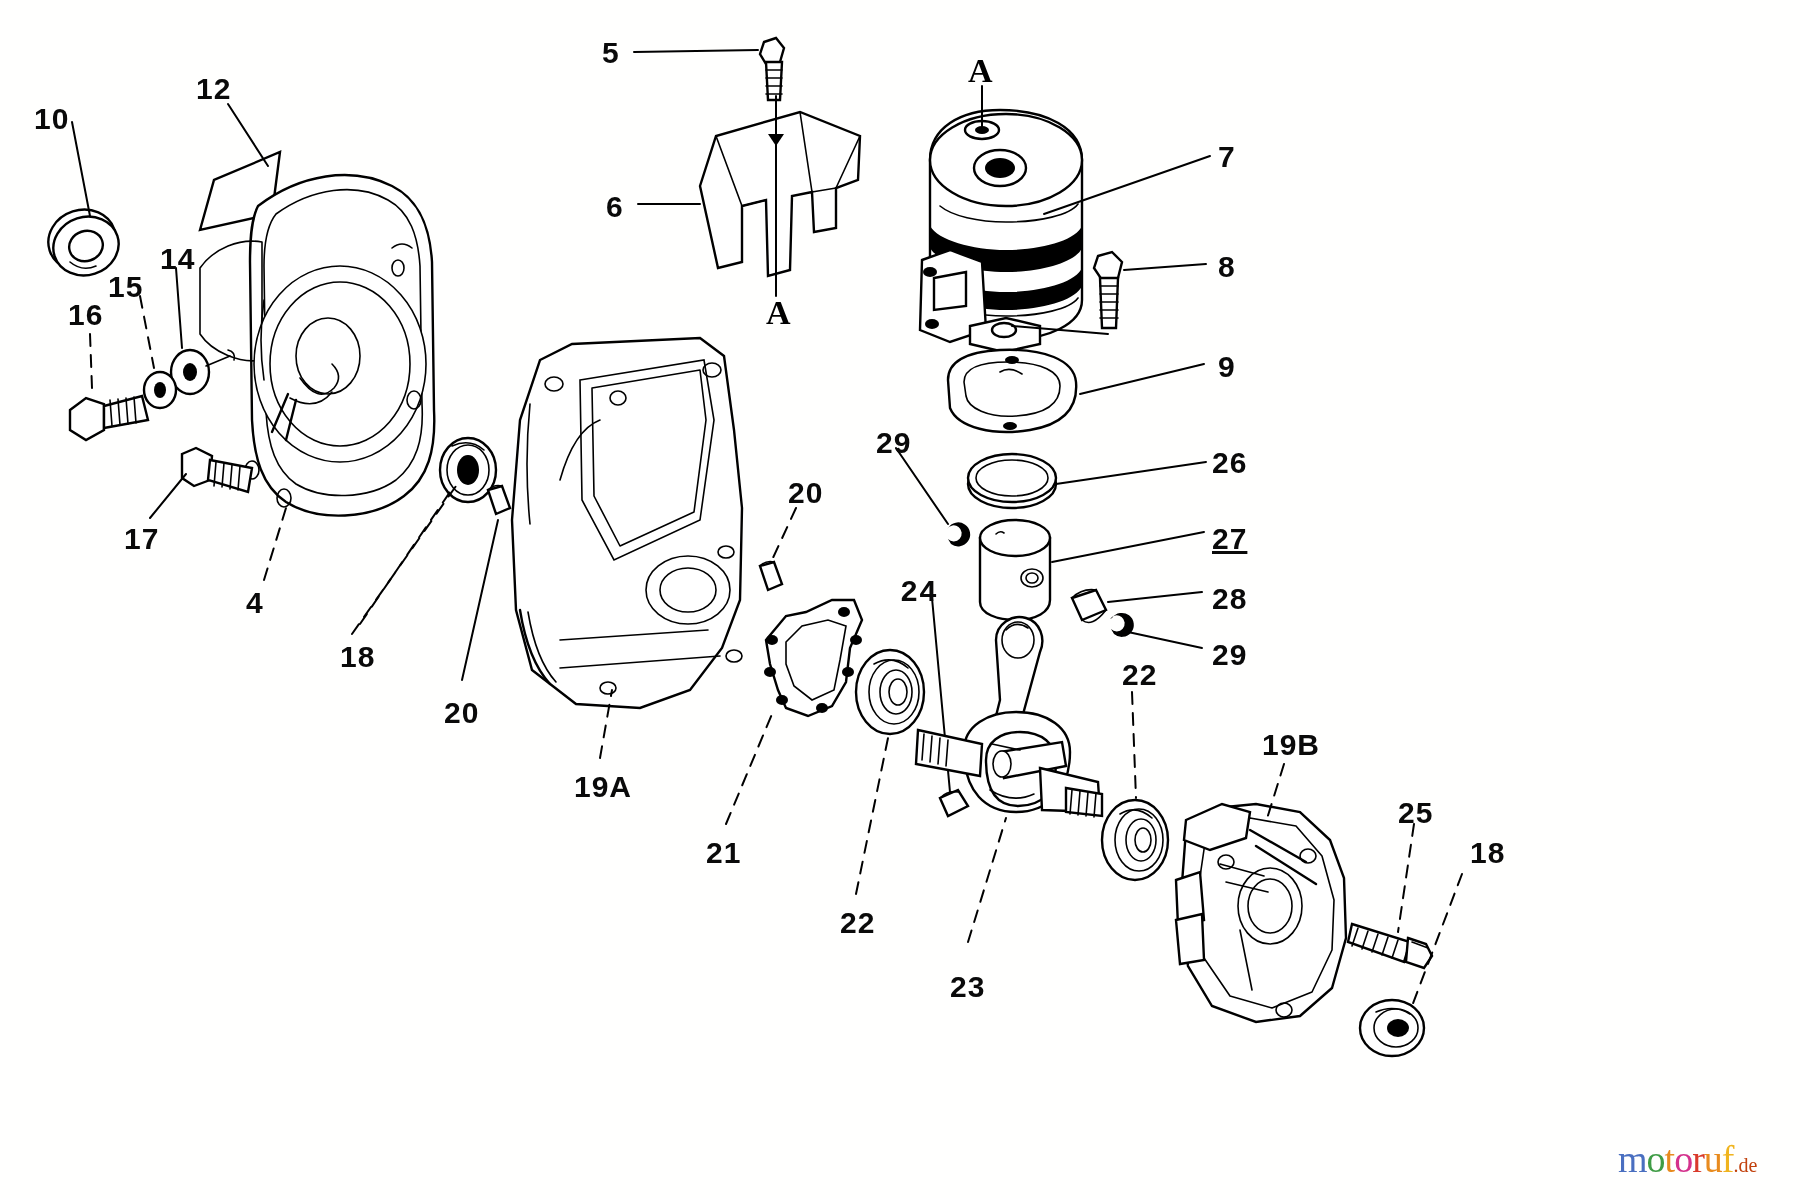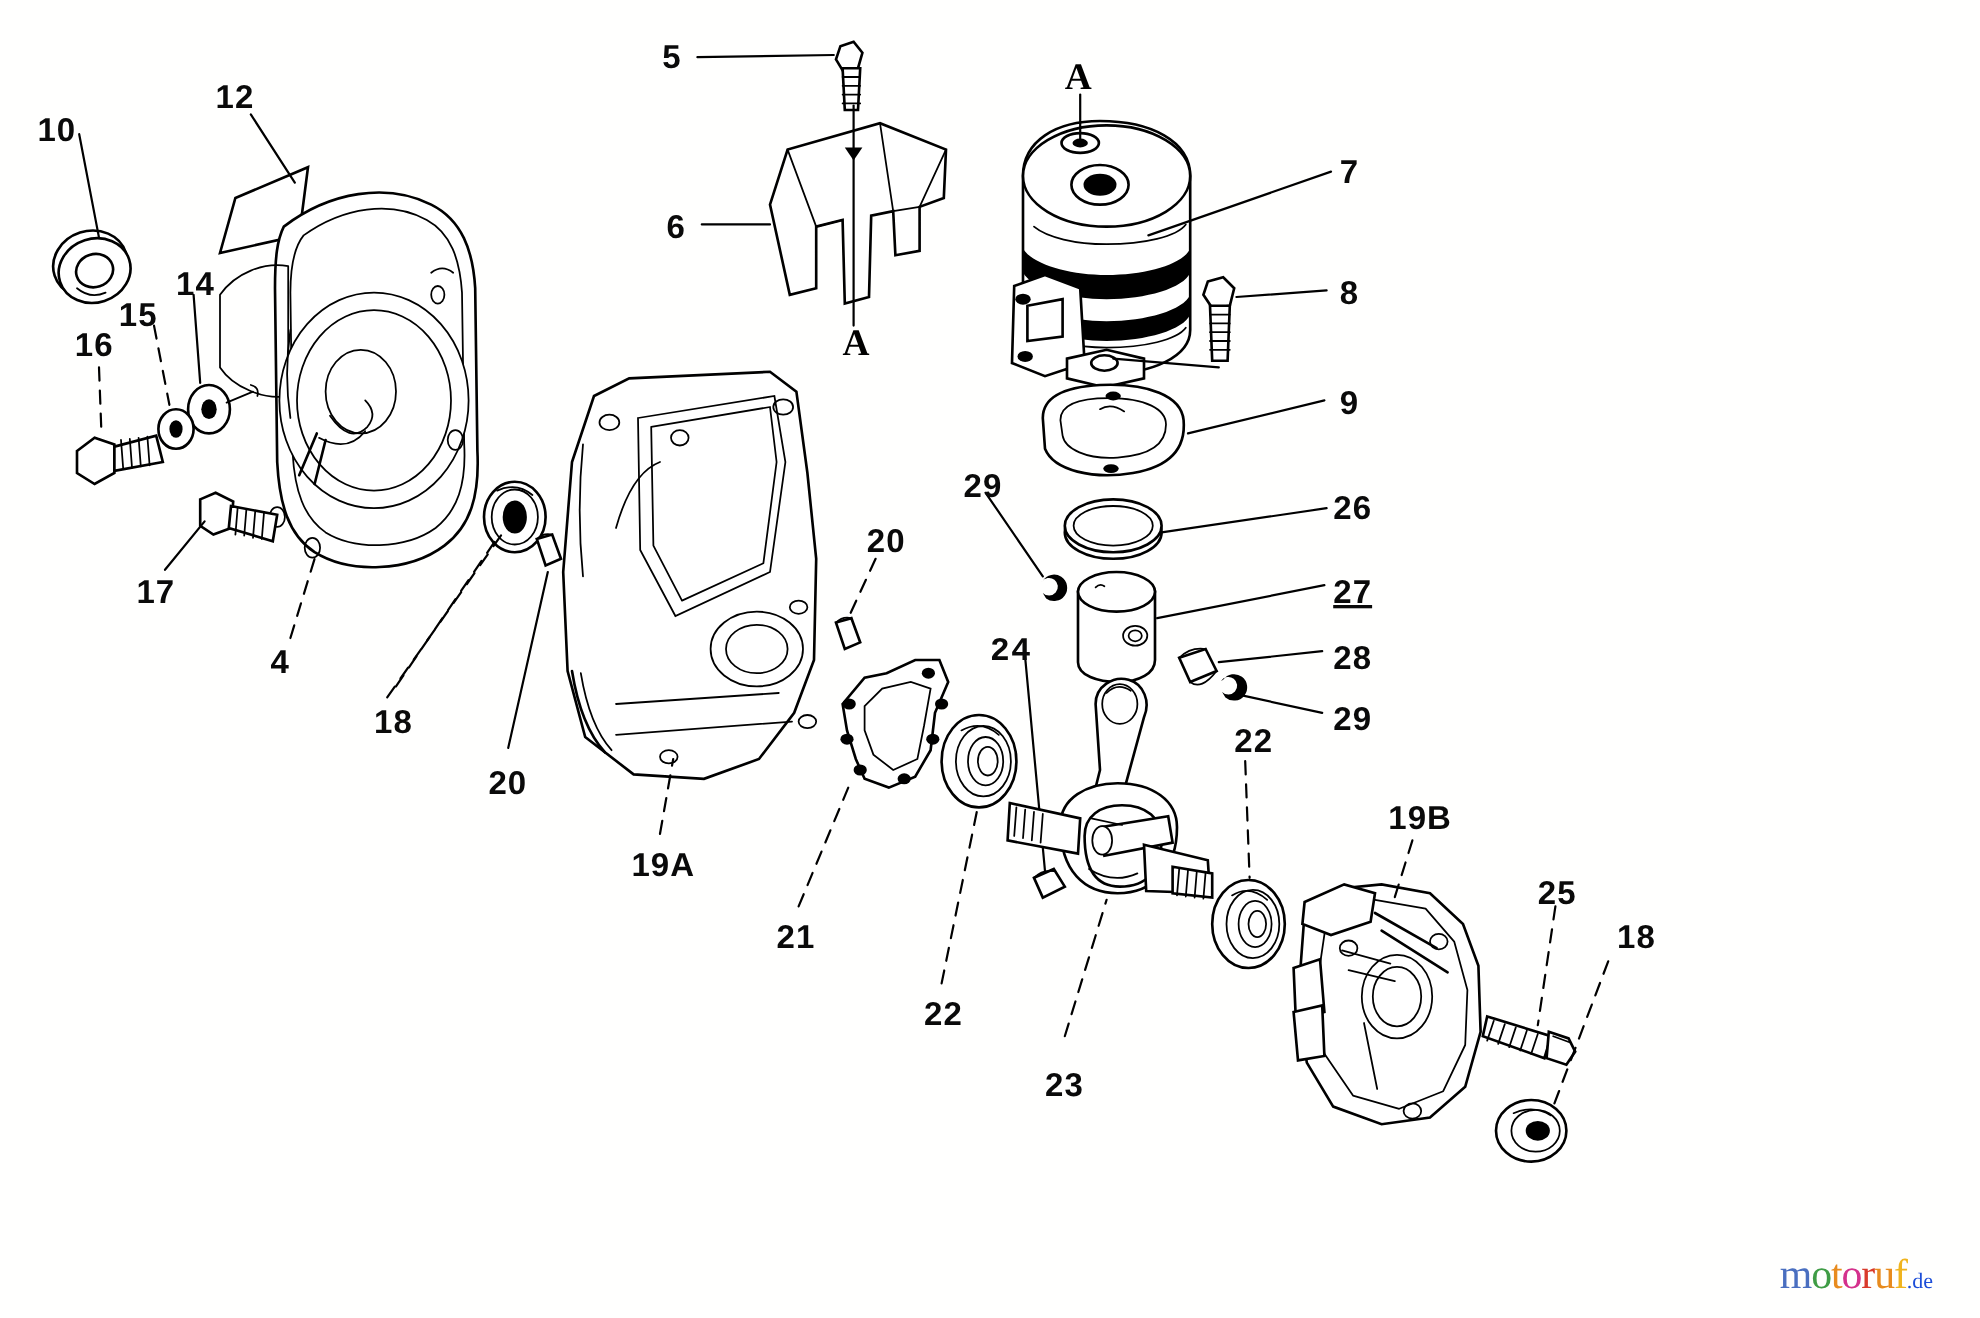--- a/index.html
+++ b/index.html
@@ -9,21 +9,21 @@
   #art{position:absolute;left:0;top:0;width:1800px;height:1198px;}
   .callout{position:absolute;color:#0a0a0a;font-weight:700;letter-spacing:1px;
            font-size:30px;line-height:1;white-space:nowrap;
            font-family:"Liberation Sans","DejaVu Sans",sans-serif;}
   .section-letter{position:absolute;font-size:34px;font-weight:900;color:#000;
            font-family:"Liberation Serif","DejaVu Serif",serif;}
   #watermark{position:absolute;left:1618px;top:1140px;font-size:38px;
              font-family:"Liberation Serif","DejaVu Serif",serif;
              letter-spacing:-1px;line-height:1;}
   #watermark span{font-weight:400;}
-  #watermark .suffix{font-size:20px;color:#1d4ed8;letter-spacing:0;}
+  #watermark .suffix{font-size:20px;color:#c2410c;letter-spacing:0;}
 </style>
 </head>
 <body>
 
 <div id="stage">
 
   <svg id="art" viewBox="0 0 1800 1198">
     <defs>
       <style>
         .ln{fill:none;stroke:#000;stroke-width:2.4;stroke-linecap:round;stroke-linejoin:round;}

